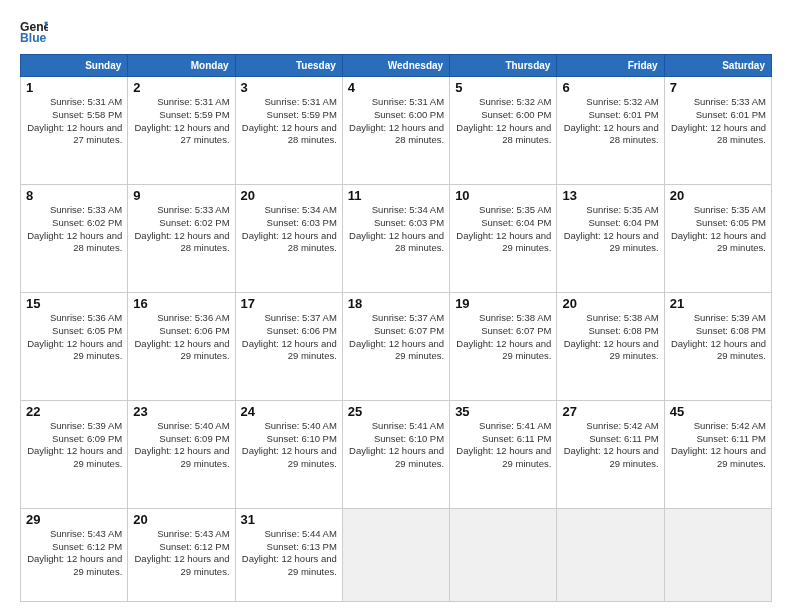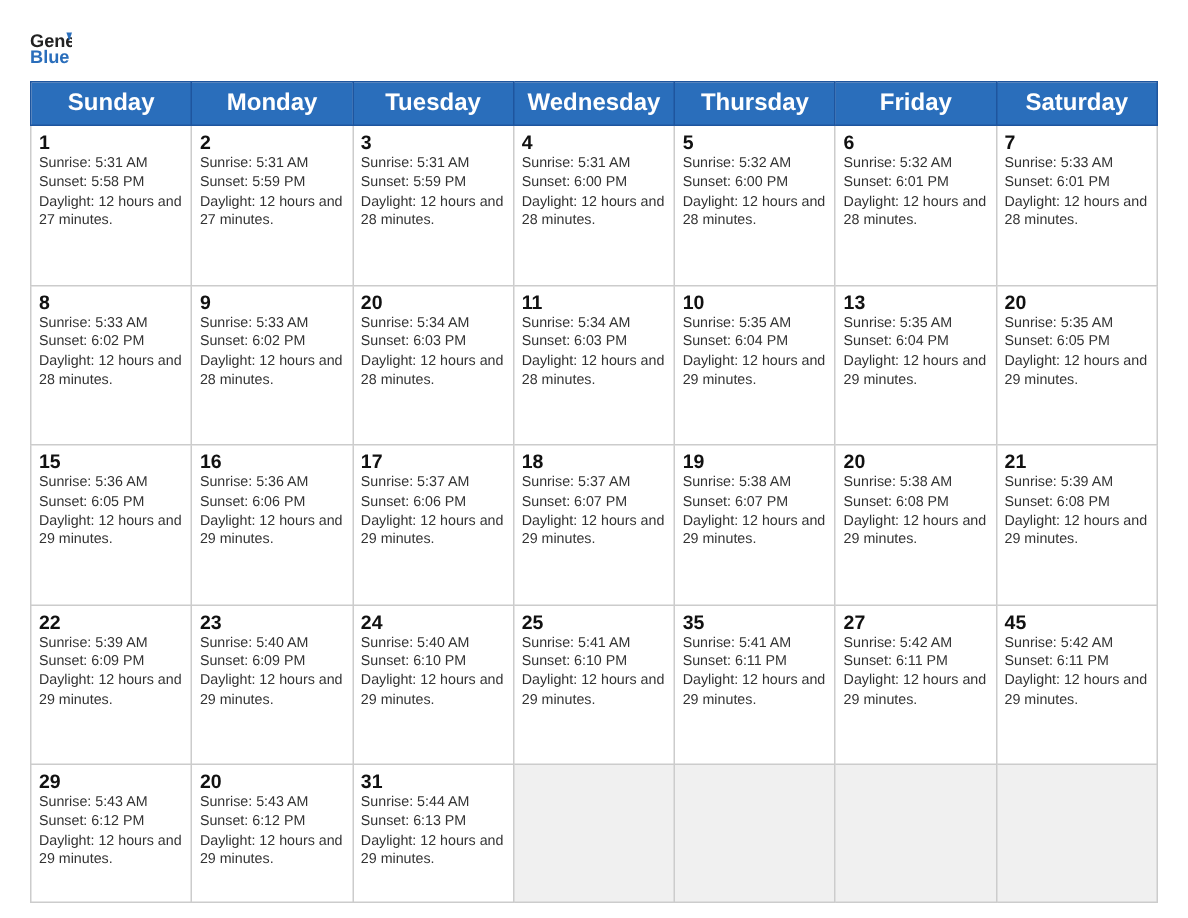--- a/index.html
+++ b/index.html
@@ -47,24 +47,24 @@
       margin-top: 2px;
     }
     .calendar-table {
       width: 100%;
       border-collapse: collapse;
       flex: 1;
     }
     .calendar-table thead tr th {
       background: #2a6ebb;
       color: #fff;
-      font-size: 16px;
+      font-size: 10px;
       font-weight: bold;
       padding: 5px 6px;
-      text-align: center;
+      text-align: right;
       border: 1px solid #1e559e;
     }
     .calendar-table tbody tr td {
       border: 1px solid #ccc;
       vertical-align: top;
       padding: 3px 5px;
       width: calc(100% / 7);
       background: #fff;
       height: 86px;
     }
@@ -75,20 +75,21 @@
       font-size: 13px;
       font-weight: bold;
       color: #111;
       display: block;
       margin-bottom: 1px;
     }
     .day-info {
       font-size: 9.5px;
       color: #333;
       line-height: 1.35;
+      text-align: right;
     }
     .empty-cell {
       background: #f0f0f0 !important;
     }
   </style>
 </head>
 <body>
 
 <div class="page">
   <div class="header">

